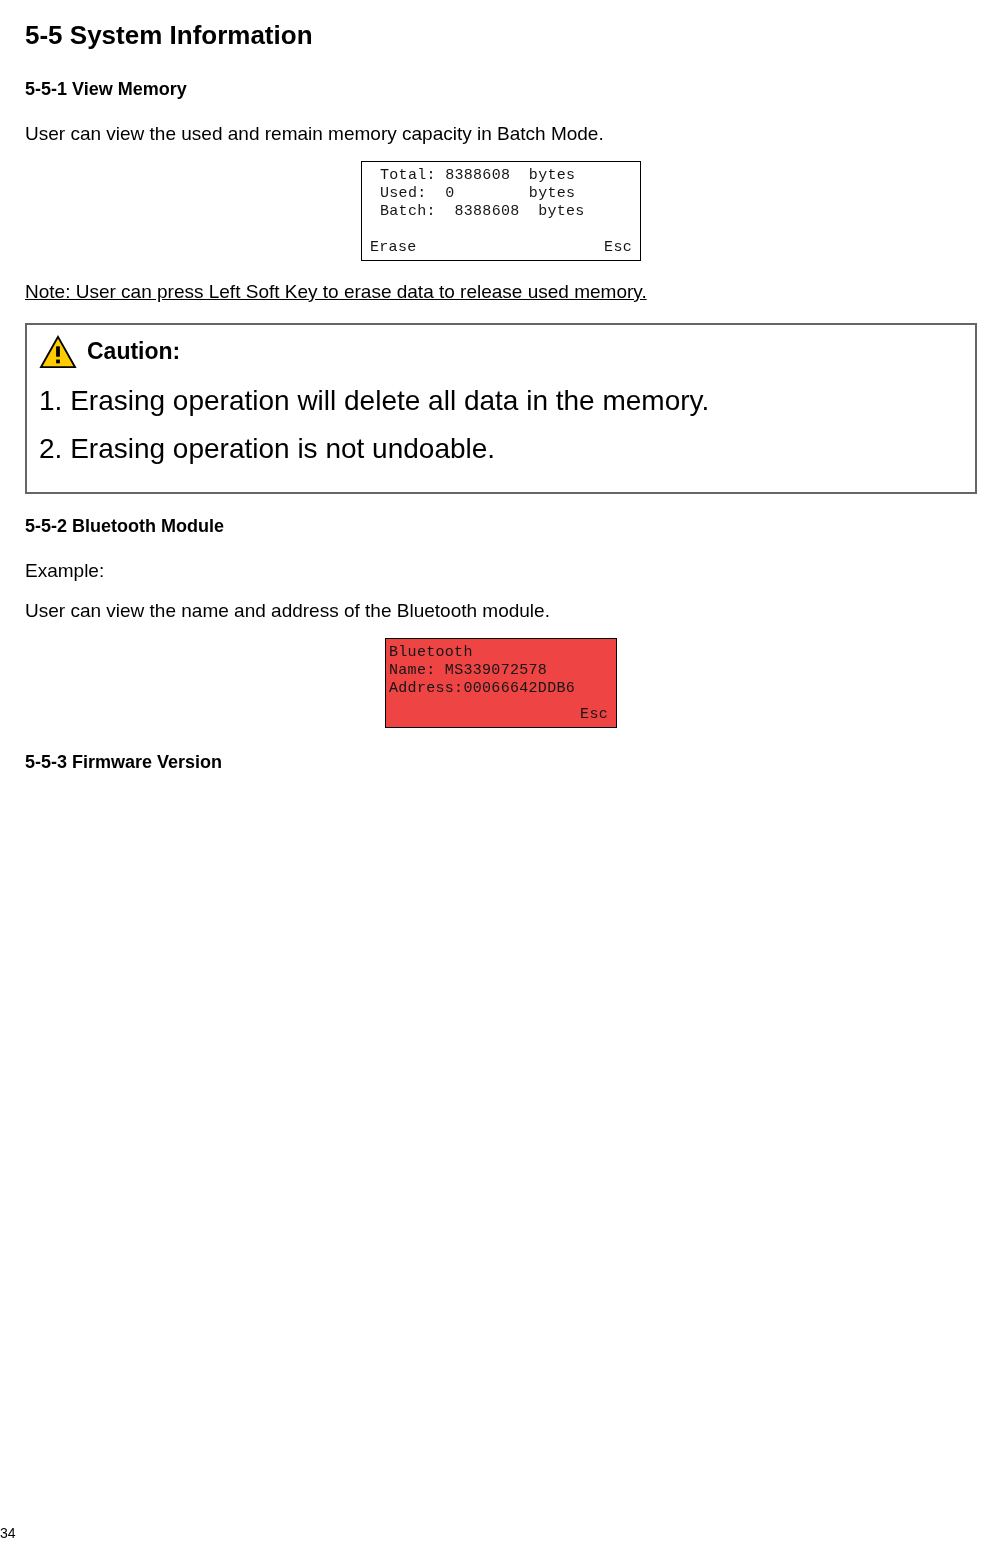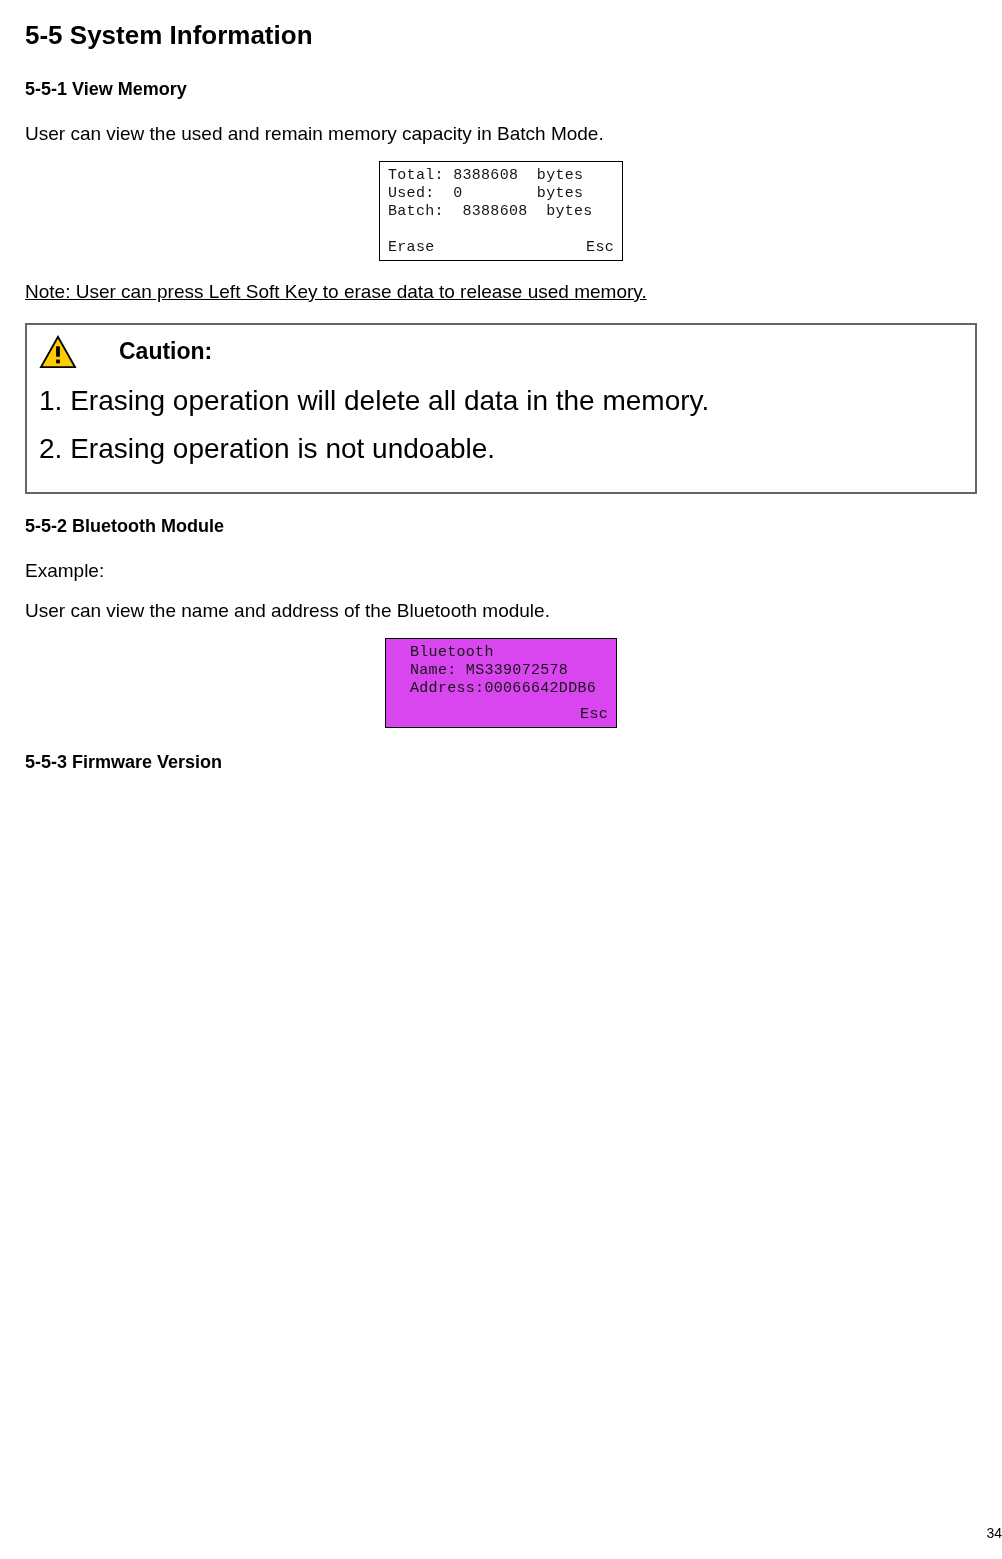--- a/index.html
+++ b/index.html
@@ -31,24 +31,24 @@
       line-height: 1.5;
       margin-bottom: 12px;
     }
     .note-text {
       font-size: 19px;
       text-decoration: underline;
       margin-bottom: 6px;
     }
     .lcd {
       border: 1px solid #000;
-      width: 244px;
+      width: 280px;
       height: 100px;
       margin: 4px auto 20px auto;
-      padding: 5px 8px;
+      padding: 5px 18px;
       font-family: "Courier New", monospace;
       font-size: 15px;
       line-height: 1.2;
       color: #151515;
       position: relative;
       background: #fff;
       letter-spacing: 0.3px;
     }
     .lcd .row { white-space: pre; }
     .lcd .bottom {
@@ -59,45 +59,44 @@
       display: flex;
       justify-content: space-between;
       font-weight: normal;
       align-items: center;
     }
     .lcd2 {
       border: 1px solid #000;
       width: 232px;
       height: 90px;
       margin: 10px auto 24px auto;
-      padding: 5px 24px;
+      padding: 5px 3px;
       font-family: "Courier New", monospace;
       font-size: 15px;
       line-height: 1.2;
       color: #151515;
       position: relative;
-      background: #d946ef;
+      background: #ef4444;
       letter-spacing: 0.3px;
     }
     .lcd2 .row { white-space: pre; }
     .lcd2 .bottom {
       position: absolute;
       bottom: 3px;
       right: 8px;
     }
     .caution-box {
       border: 2px solid #666;
       padding: 10px 12px 14px 12px;
       margin-bottom: 22px;
     }
     .caution-header {
       display: flex;
       align-items: center;
       margin-bottom: 12px;
-      gap: 32px;
     }
     .warn-icon {
       width: 38px;
       height: 34px;
       margin-right: 10px;
       flex-shrink: 0;
     }
     .caution-title {
       font-size: 23px;
       font-weight: bold;
@@ -106,21 +105,21 @@
       font-size: 28px;
       margin-bottom: 8px;
       line-height: 1.45;
     }
     .section { margin-bottom: 20px; }
     .page-number {
       position: absolute;
       bottom: 18px;
       left: 0;
       right: 0;
-      text-align: right;
+      text-align: left;
       font-size: 14px;
     }
   </style>
 </head>
 <body>
 
 <h1>5-5 System Information</h1>
 
 <div class="section">
   <h2>5-5-1 View Memory</h2>

